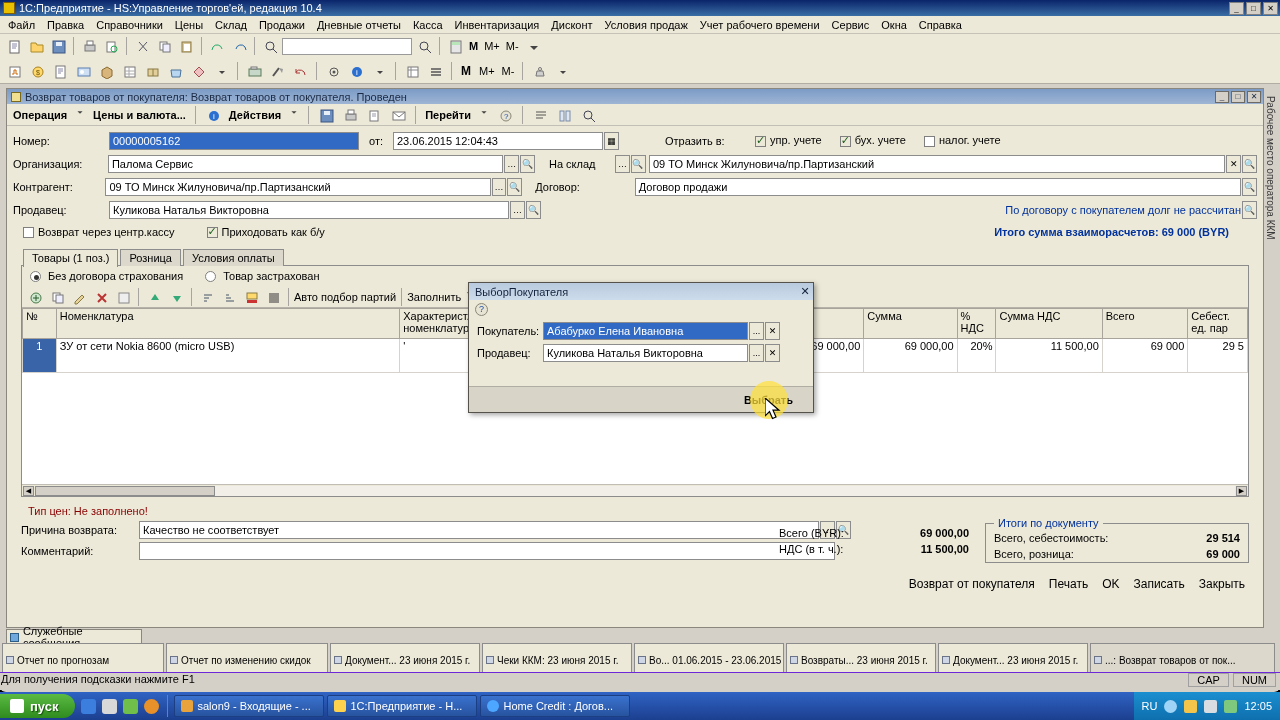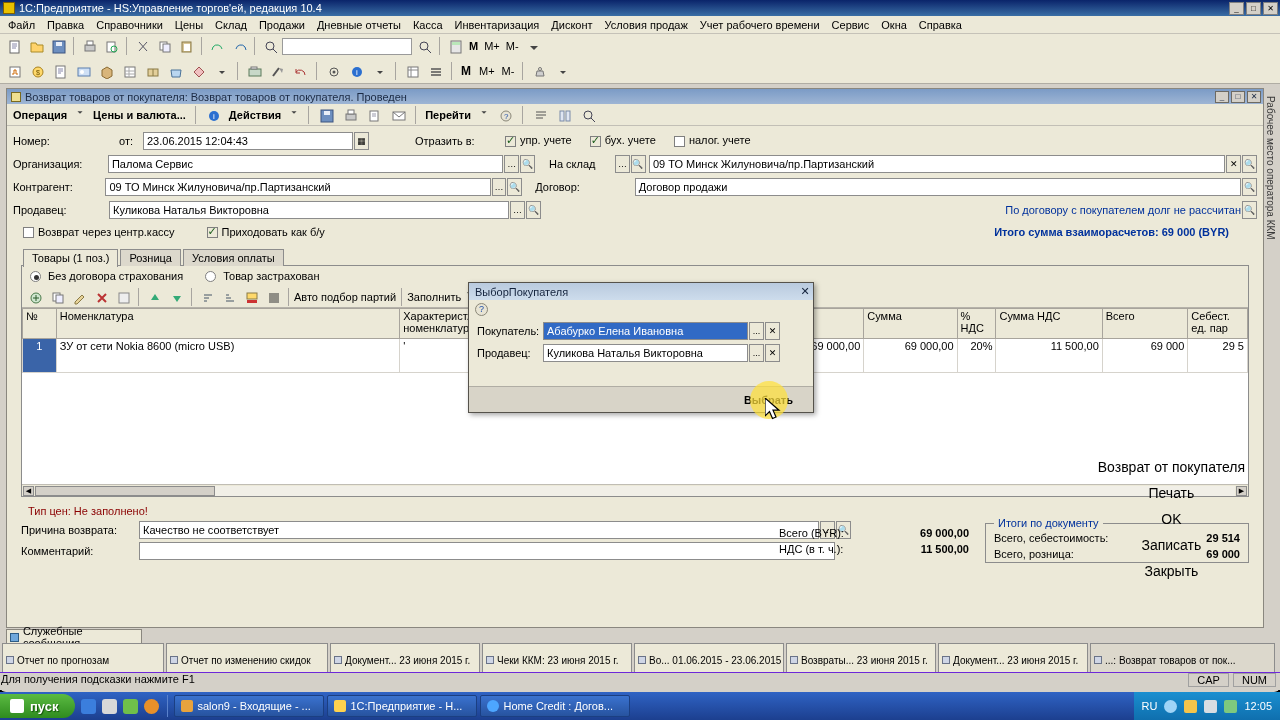--- a/index.html
+++ b/index.html
@@ -86,21 +86,21 @@
   .hscroll .arw { width:11px;height:10px;background:#d4d0c8;border:1px solid #8c8c8c;font-size:7px;text-align:center;line-height:8px; }
   .hscroll .bar { flex:1; height:10px; margin:0 1px; background:#f1efe7; }
   .hscroll .thumb { width:180px;height:10px;background:#d4d0c8;border:1px solid #8c8c8c; }
 
   .footer-area { position:relative; padding:4px 8px; }
   .totals-box { position:absolute; right:8px; top:26px; width:264px; border:1px solid #8c8c8c; background:#ece9d8; }
   .totals-box .cap { position:absolute; left:8px; top:-7px; background:#ece9d8; padding:0 4px; color:#00319c; font-size:11px; }
   .totals-line { display:flex; justify-content:space-between; padding:2px 8px; font-size:11px; }
   .totals-line b { font-weight:bold; }
 
-  .bottom-btns { position:absolute; right:8px; bottom:20px; display:flex; gap:6px; align-items:center; font-size:14px;flex-direction:column; }
+  .bottom-btns { position:absolute; right:8px; bottom:8px; display:flex; gap:6px; align-items:center; font-size:12px; }
   .bottom-btns .plain { padding:2px 4px; }
 
   
   .modal { position:absolute; left:468px; top:282px; width:346px; height:131px; background:#ece9d8; border:1px solid #55524b; box-shadow:2px 2px 5px rgba(0,0,0,.35); }
   .modal-title { height:17px; background:linear-gradient(#b9cade,#cddcec); display:flex; align-items:center; padding-left:6px; font-size:11px; color:#14233d; }
   .modal-title .t { flex:1; }
   .modal-title .x { width:16px;height:15px;text-align:center;line-height:14px;font-size:11px; }
   .modal-help { height:18px; display:flex; align-items:center; padding-left:6px; }
   .qmark { width:13px;height:13px;border-radius:50%;background:#e8e4d4;border:1px solid #8a8778;color:#1d4ea8;font-size:9px;text-align:center;line-height:11px; }
   .modal-body { padding:2px 8px; }
@@ -475,20 +475,21 @@
               <circle cx="6" cy="6" r="4" fill="none" stroke="#445"></circle>
               <path d="M9 9l4 4" stroke="#445"></path>
             </svg>
           </span>
       </div>
 
       <div class="form-area">
 
         <div class="row">
           <div class="lab">Номер:</div>
+          <div class="inp sel" style="width:250px">00000005162</div>
           <div style="width:34px;text-align:center">от:</div>
           <div class="inp" style="width:210px">23.06.2015 12:04:43</div>
           <div class="sbtn">▦</div>
           <div style="width:46px"></div>
           <div style="width:90px">Отразить в:</div>
           <div style="display:flex;gap:18px;align-items:center">
             <span><span class="chk gray on"></span><span>упр. учете</span></span>
             <span><span class="chk gray on"></span><span>бух. учете</span></span>
             <span><span class="chk"></span><span>налог. учете</span></span>
           </div>

